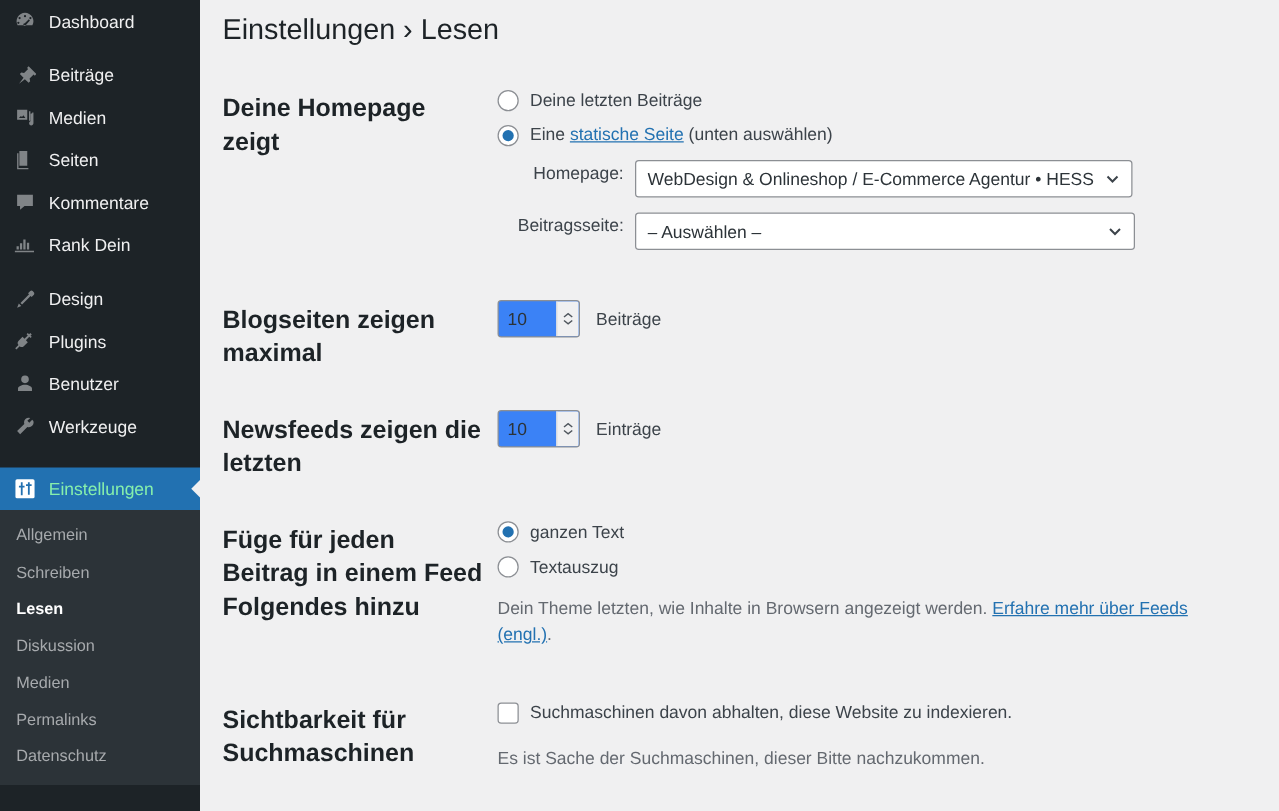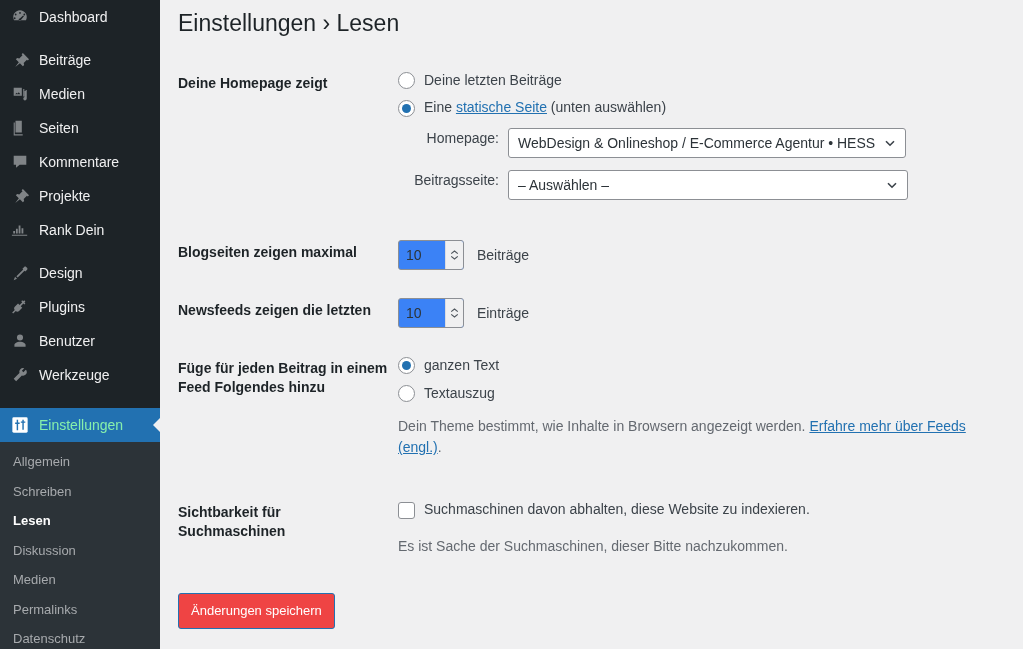--- a/index.html
+++ b/index.html
@@ -89,21 +89,21 @@
     line-height: 1.3;
   }
   table.form-table { border-collapse: collapse; width: 825px; }
   table.form-table tr { }
   table.form-table th {
     text-align: left;
     vertical-align: top;
     width: 220px;
     padding: 17px 10px 17px 0;
     font-weight: 600;
-    font-size: 14px;
+    font-size: 20px;
     color: #1d2327;
     line-height: 1.35;
   }
   table.form-table td {
     vertical-align: top;
     padding: 14px 10px 14px 0;
     font-size: 14px;
     line-height: 1.5;
   }
 
@@ -288,28 +288,20 @@
         </span>
         <span class="mi-label">Seiten</span>
       </div>
       <div class="menu-item">
         <span class="mi-icon">
           <svg width="18" height="18" viewBox="0 0 20 20" fill="#a7aaad">
               <path d="M3 3h14v10H9.6L5.6 16.5V13H3V3z"></path>
             </svg>
         </span>
         <span class="mi-label">Kommentare</span>
-      </div>
-      <div class="menu-item">
-        <span class="mi-icon">
-          <svg width="18" height="18" viewBox="0 0 20 20" fill="#a7aaad">
-              <path d="M13.2 2.3l-1.4 1.4 1 1-3.6 3.6-2.4-.5-1.4 1.4 3.3 3.3-4 5.2 5.2-4 3.3 3.3 1.4-1.4-.5-2.4 3.6-3.6 1 1 1.4-1.4-6.9-6.9z"></path>
-            </svg>
-        </span>
-        <span class="mi-label">Projekte</span>
       </div>
       <div class="menu-item">
         <span class="mi-icon">
           <svg width="18" height="18" viewBox="0 0 20 20" fill="#a7aaad">
               <path d="M2.5 14h2v-3h-2v3zm3-5.5h2V14h-2V8.5zM8.5 5h2v9h-2V5zm3.2 9h2V8h-2v6zM1 15.2h17v1.3H1v-1.3z"></path>
             </svg>
         </span>
         <span class="mi-label">Rank Dein</span>
       </div>
     </div>
@@ -457,21 +449,21 @@
           <th>Füge für jeden Beitrag in einem Feed Folgendes hinzu</th>
           <td>
             <div class="choice">
               <span class="rb checked"></span>
               <span class="choice-text">ganzen Text</span>
             </div>
             <div class="choice">
               <span class="rb"></span>
               <span class="choice-text">Textauszug</span>
             </div>
-            <p class="desc"><span>Dein Theme bestimmt, wie Inhalte in Browsern angezeigt werden. </span><a class="wp-link">Erfahre mehr über Feeds (engl.)</a><span>.</span></p>
+            <p class="desc"><span>Dein Theme letzten, wie Inhalte in Browsern angezeigt werden. </span><a class="wp-link">Erfahre mehr über Feeds (engl.)</a><span>.</span></p>
           </td>
         </tr>
 
         <tr>
           <th>Sichtbarkeit für Suchmaschinen</th>
           <td>
             <div class="choice">
               <span class="cb"></span>
               <span class="choice-text">Suchmaschinen davon abhalten, diese Website zu indexieren.</span>
             </div>

